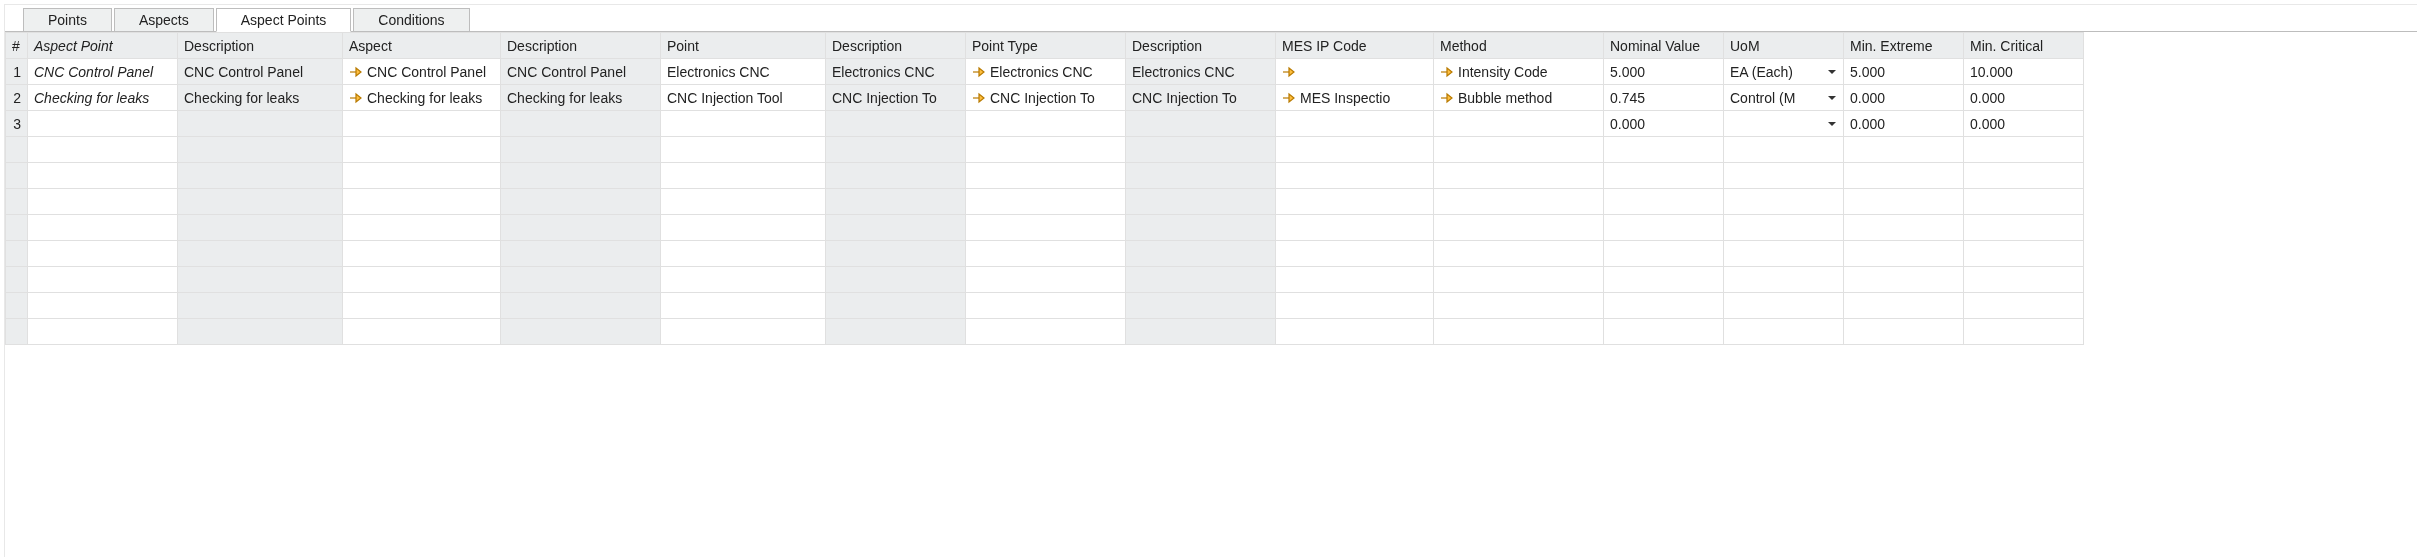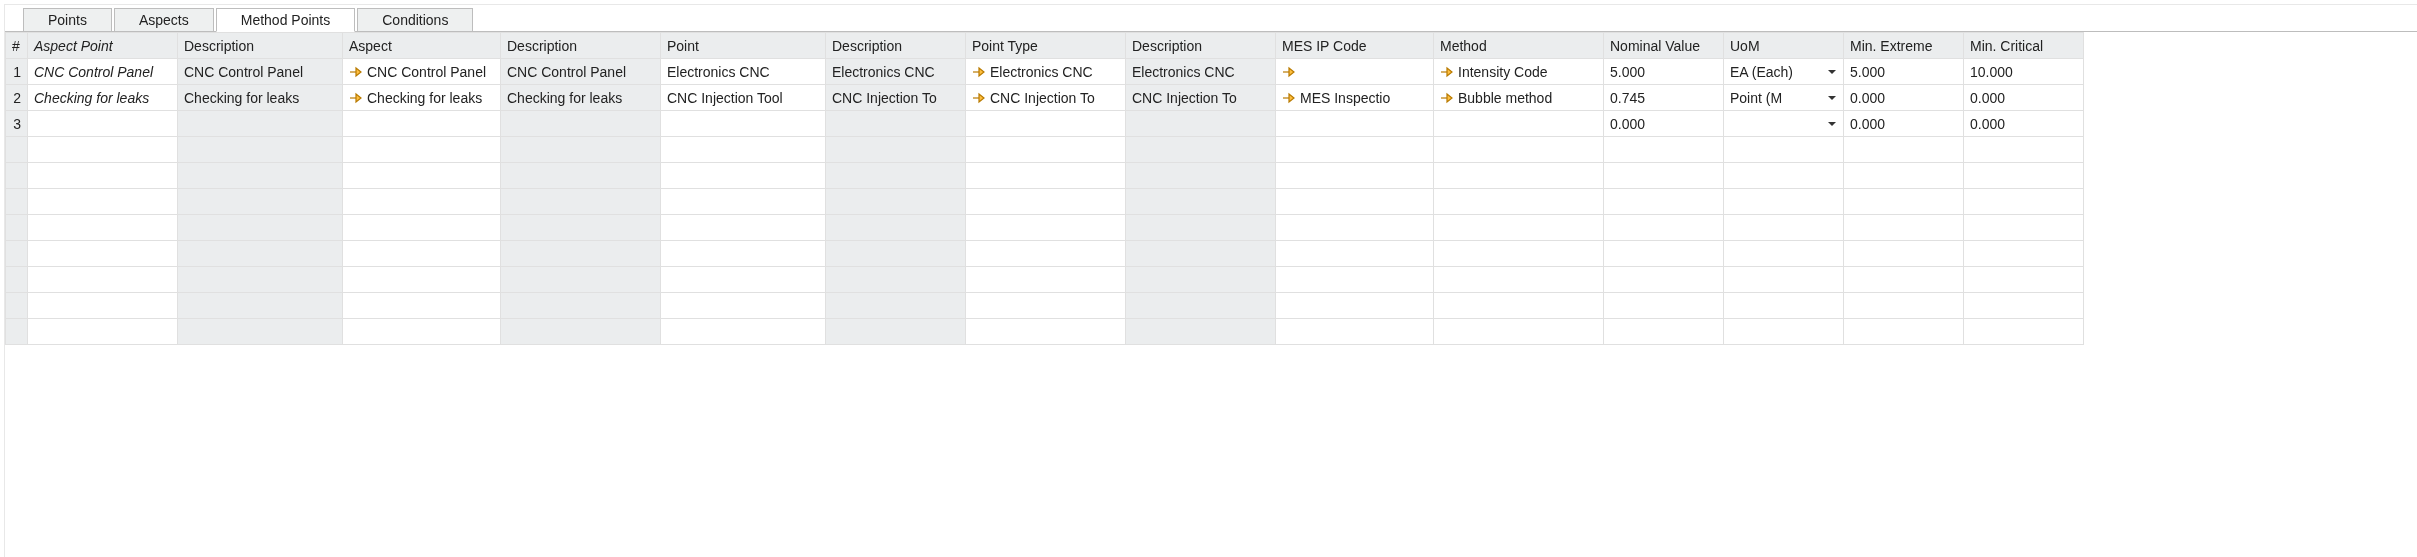--- a/index.html
+++ b/index.html
@@ -107,21 +107,21 @@
   .c-minc  { width: 120px; }
 </style>
 </head>
 <body>
 
 <div class="container">
 
   <div class="tabstrip" id="tabstrip">
       <div class="tab">Points</div>
       <div class="tab">Aspects</div>
-      <div class="tab active">Method Points</div>
+      <div class="tab active">Aspect Points</div>
       <div class="tab">Conditions</div>
     </div>
 
   <div class="grid-wrap">
     <table class="grid">
       <thead>
           <tr id="header-row">
             <th class="c-num num">#</th>
             <th class="c-ap">Aspect Point</th>
             <th class="c-apd">Description</th>
@@ -270,21 +270,21 @@
                       <path d="M7 3 L12 7 L7 11 Z" fill="#ffbf3f" stroke="#b97a00"></path>
                     </g>
                   </svg>
                 </span>
                 <span class="txt">Bubble method</span>
               </div>
             </td>
             <td class="c-nom num">0.745</td>
             <td class="c-uom">
               <div class="cell-inner">
-                <span class="txt">Point (M</span>
+                <span class="txt">Control (M</span>
                 <span class="dd-caret">
                   <svg viewBox="0 0 10 10">
                     <path d="M1 3 L5 7 L9 3 Z" fill="#333"></path>
                   </svg>
                 </span>
               </div>
             </td>
             <td class="c-minx num">0.000</td>
             <td class="c-minc num">0.000</td>
           </tr>

